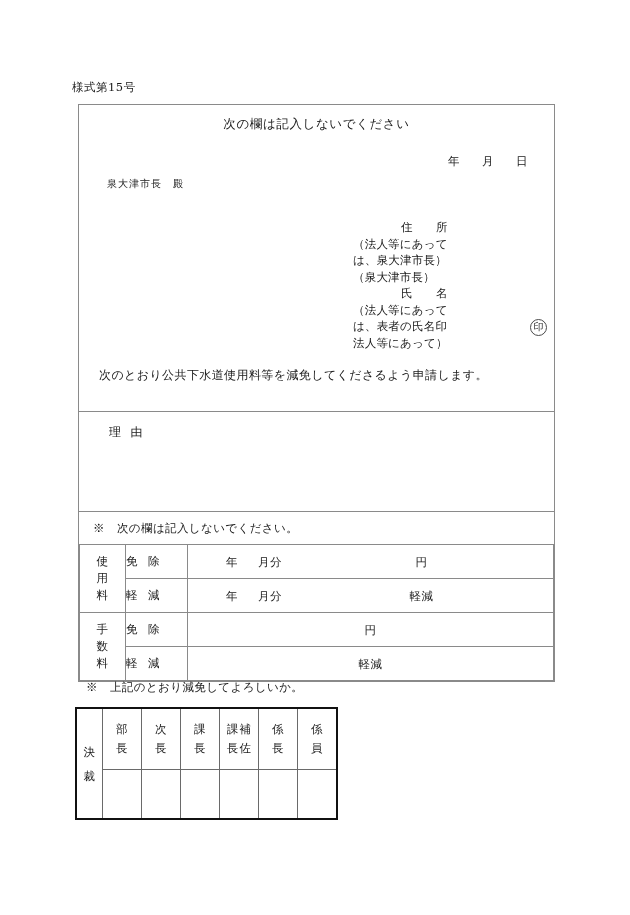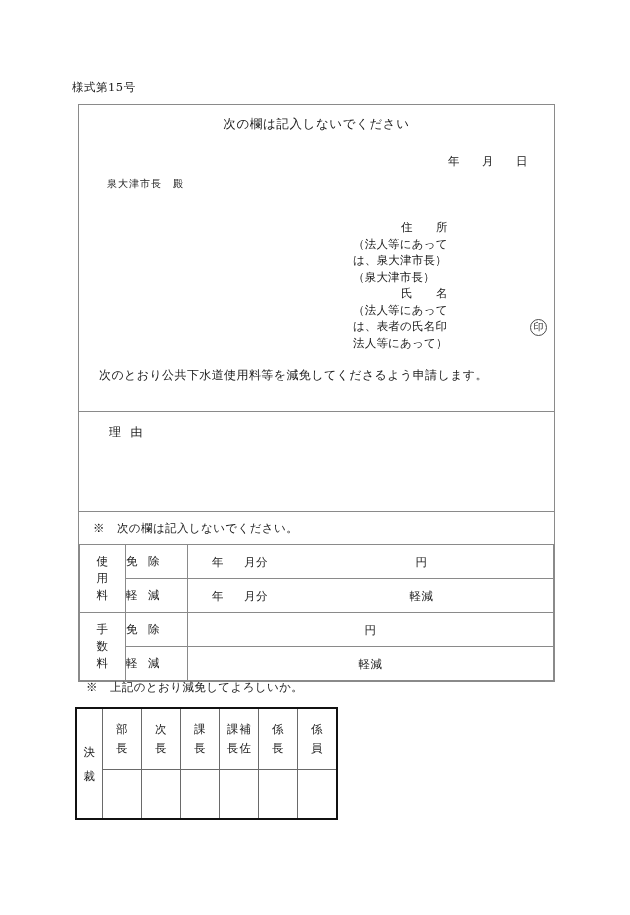--- a/index.html
+++ b/index.html
@@ -169,21 +169,21 @@
   }
   td.kind .k1 { display: inline-block; width: 22px; }
   td.val {
     height: 34px;
     vertical-align: middle;
     position: relative;
     border-right: none;
   }
   td.val .period {
     position: absolute;
-    left: 24px;
+    left: 38px;
     top: 50%;
     transform: translateY(-50%);
     white-space: nowrap;
   }
   td.val .period .g { display: inline-block; width: 20px; }
   td.val .unit {
     position: absolute;
     left: 0;
     right: 0;
     top: 50%;

